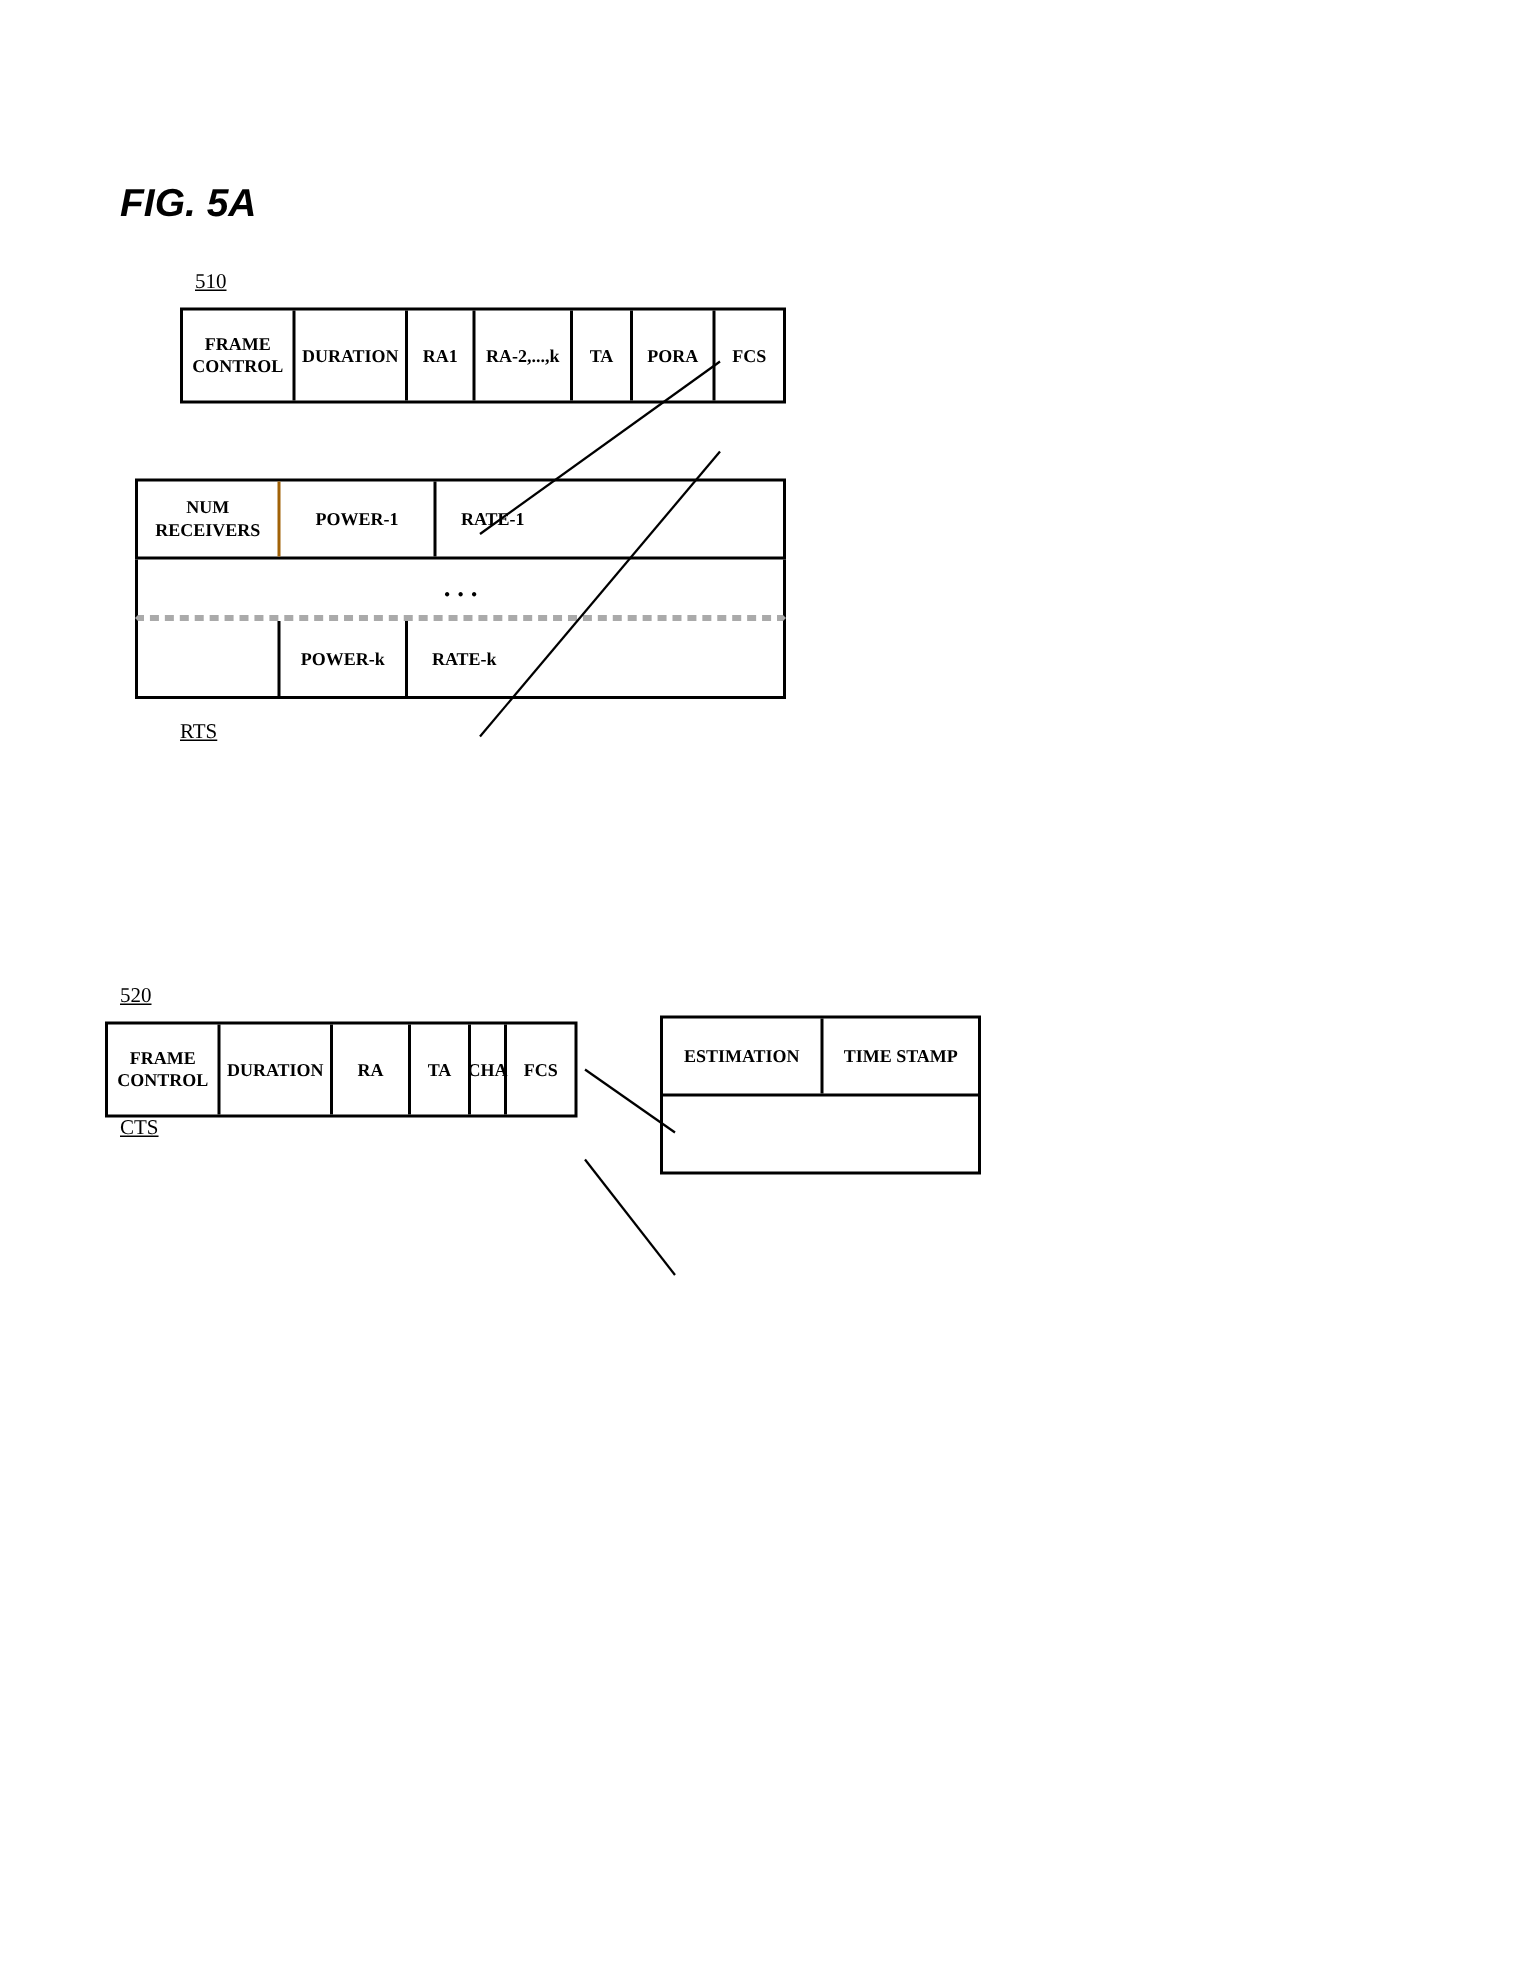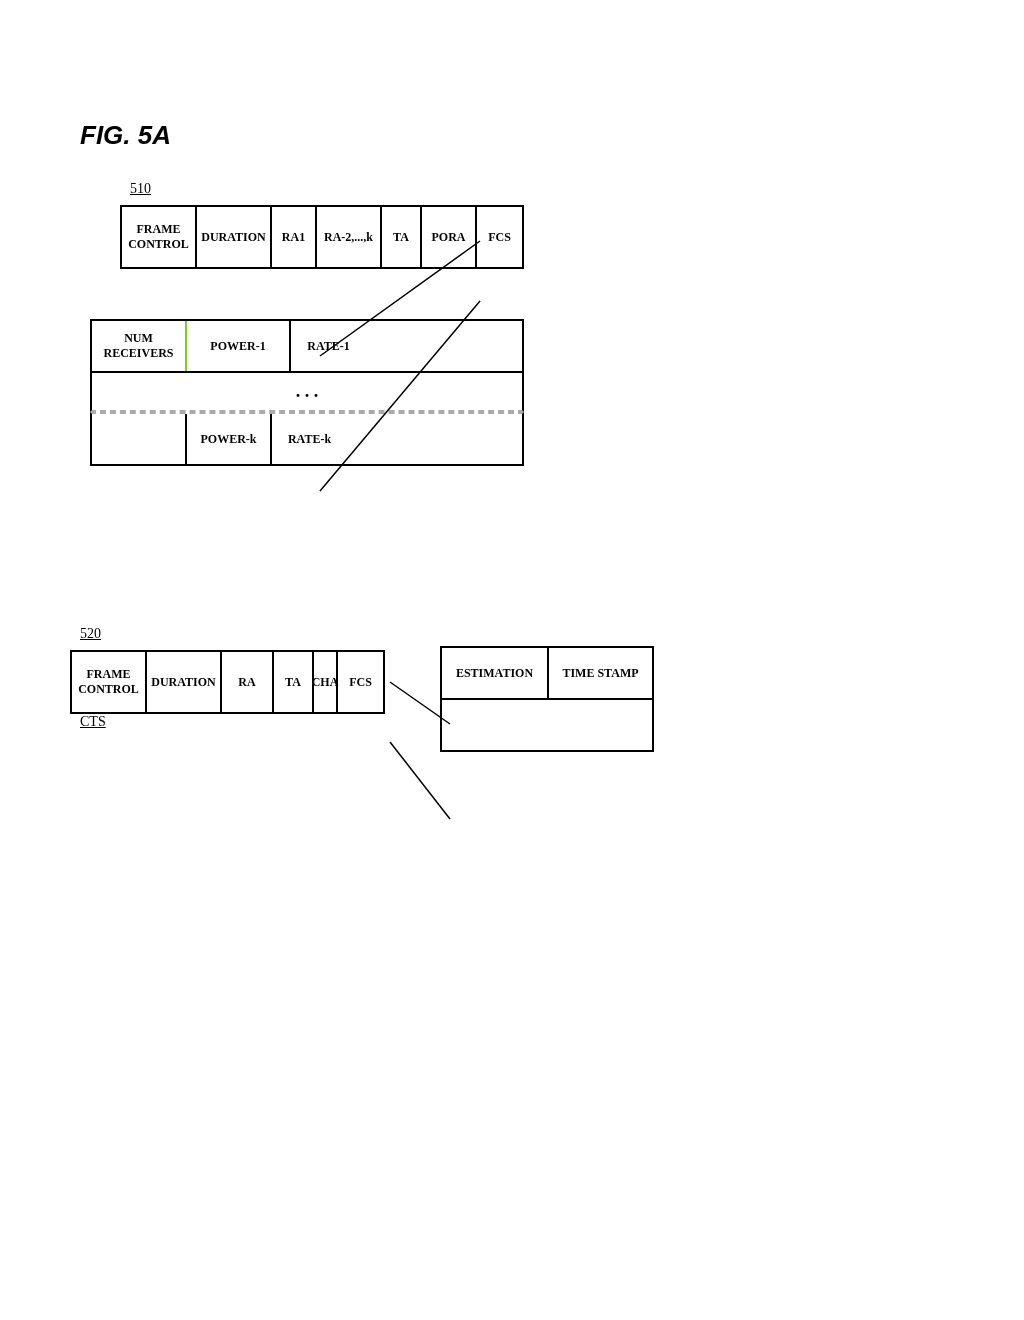--- a/index.html
+++ b/index.html
@@ -110,34 +110,35 @@
         <svg style="position:absolute; top:30px; left:0; width:500px; height:280px; pointer-events:none; overflow:visible;">
 
           <line x1="390" y1="30" x2="230" y2="145" stroke="#000" stroke-width="1.5"></line>
 
           <line x1="390" y1="90" x2="230" y2="280" stroke="#000" stroke-width="1.5"></line>
         </svg>
 
         <div style="margin-left:0; margin-top:50px;">
 
           <div style="display:flex; flex-direction:row; border:2px solid #000; border-bottom: 2px solid #000;">
-            <div style="width:95px; min-height:50px; border-right:2px solid #84cc16; display:flex; align-items:center; justify-content:center; text-align:center; font-size:12px; font-weight:bold; padding:4px;">NUM<br>RECEIVERS</div>
+            <div style="width:95px; min-height:50px; border-right:2px solid #a16207; display:flex; align-items:center; justify-content:center; text-align:center; font-size:12px; font-weight:bold; padding:4px;">NUM<br>RECEIVERS</div>
             <div style="width:104px; min-height:50px; border-right:2px solid #000; display:flex; align-items:center; justify-content:center; text-align:center; font-size:12px; font-weight:bold; padding:4px;">POWER-1</div>
             <div style="width:75px; min-height:50px; display:flex; align-items:center; justify-content:center; text-align:center; font-size:12px; font-weight:bold; padding:4px;">RATE-1</div>
           </div>
 
           <div style="text-align:center; font-size:18px; font-weight:bold; padding:8px 0; border-left:2px solid #000; border-right:2px solid #000; border-bottom: 2px dashed #aaa;">. . .</div>
 
           <div style="display:flex; flex-direction:row; border:2px solid #000; border-top:2px dashed #aaa;">
             <div style="width:95px; min-height:50px; border-right:2px solid #000; display:flex; align-items:center; justify-content:center; text-align:center; font-size:12px; font-weight:bold; padding:4px;"></div>
             <div style="width:85px; min-height:50px; border-right:2px solid #000; display:flex; align-items:center; justify-content:center; text-align:center; font-size:12px; font-weight:bold; padding:4px;">POWER-k</div>
             <div style="width:75px; min-height:50px; display:flex; align-items:center; justify-content:center; text-align:center; font-size:12px; font-weight:bold; padding:4px;">RATE-k</div>
           </div>
         </div>
 
+        <div style="margin-top:15px; margin-left:30px; font-size:14px; text-decoration:underline;">RTS</div>
       </div>
     </div>
 
     <div style="flex:1; position:relative; padding-top:160px;">
 
       <div style="position:relative; margin-left:10px;">
 
         <div style="font-size:14px; text-decoration:underline; margin-bottom:8px; margin-left:10px;">520</div>
 
         <div class="frame-row" id="frame5b">

